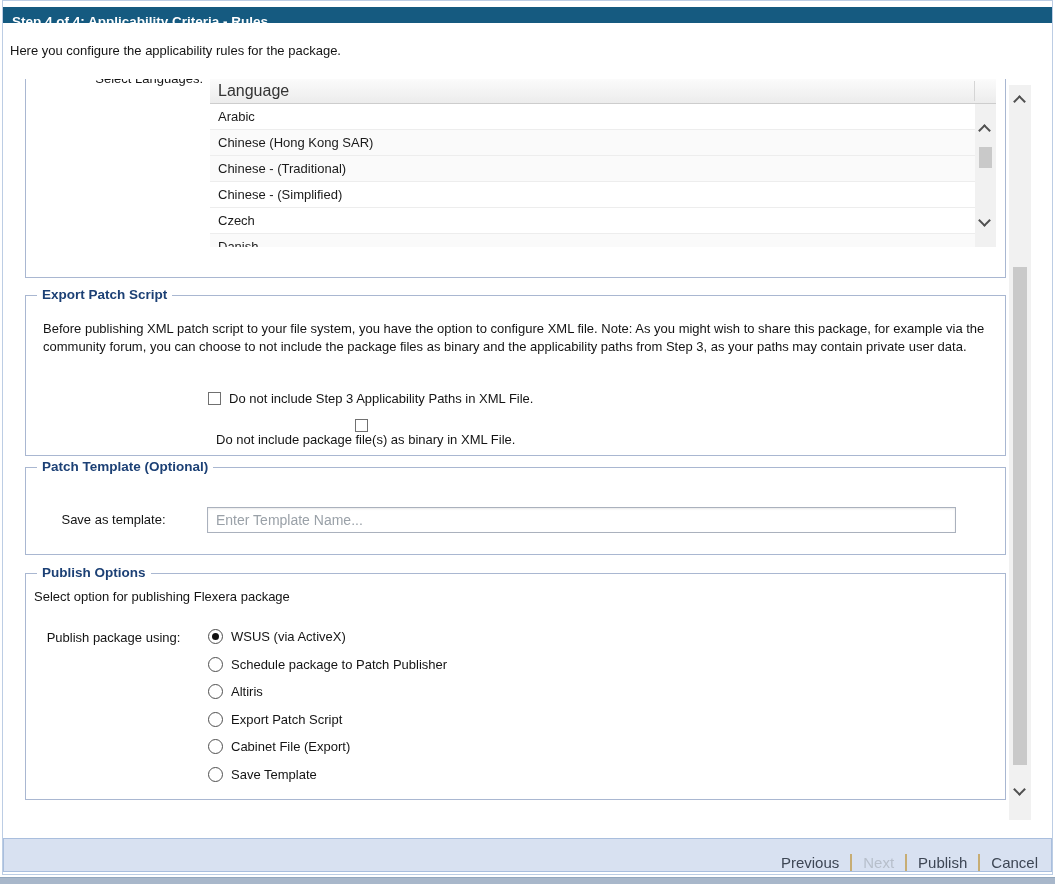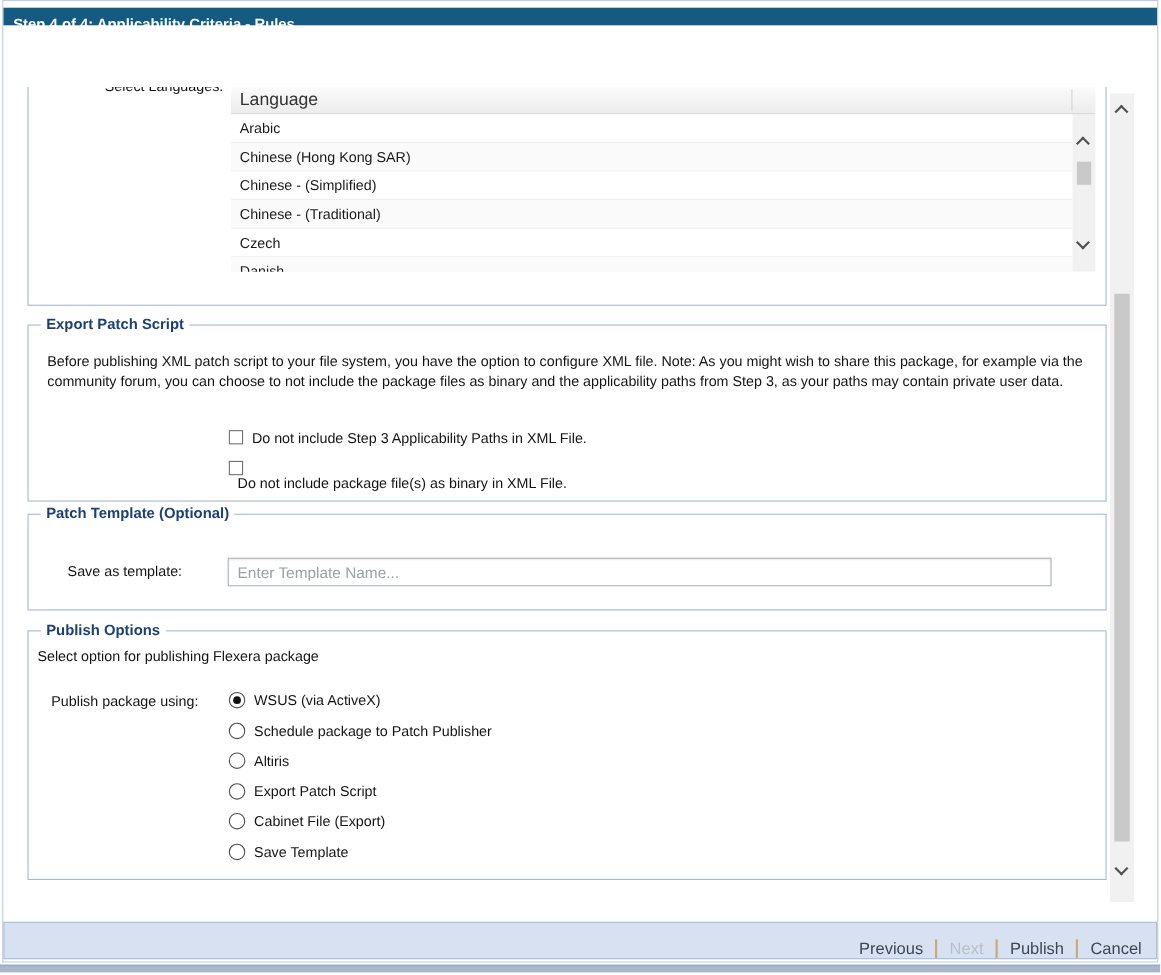--- a/index.html
+++ b/index.html
@@ -33,21 +33,21 @@
   .sb { background:#f1f1f1; position:absolute; }
   .sb-list { top:25px; right:0; width:21px; height:143px; }
   .sb-main { left:1009px; top:85px; width:22px; height:735px; }
   .thumb { position:absolute; left:4px; right:4px; background:#c9c9c9; }
   .chev { position:absolute; width:9px; height:9px; border-top:2px solid #505050; border-right:2px solid #505050; }
   .chev.up { transform:rotate(-45deg); }
   .chev.down { transform:rotate(135deg); }
 
   #group-export { left:22px; top:216px; width:981px; height:161px; }
   .group-desc { position:absolute; left:17px; top:24px; width:947px; font-size:13px; line-height:17.5px; color:#141414; }
-  .cbrow { position:absolute; left:182px; display:flex; cursor:default; }
+  .cbrow { position:absolute; left:182px; display:flex; align-items:center; cursor:default; }
   .cbbox { width:13px; height:13px; border:1px solid #707070; background:#fff; flex:0 0 auto; }
   .cbtext { margin-left:8px; font-size:13px; color:#141414; white-space:nowrap; }
 
   #group-template { left:22px; top:388px; width:981px; height:88px; }
   .form-label { position:absolute; left:0; width:175px; text-align:center; font-size:13px; color:#141414; white-space:nowrap; }
   #template-input { position:absolute; left:181px; top:39px; width:749px; height:26px; border:1px solid #aab1bd;
                     box-shadow:inset 0 1px 2px rgba(0,0,0,.09); font-size:14px; padding:0 8px; color:#333;
                     font-family:inherit; background:#fff; outline:none; }
   #template-input::placeholder { color:#9aa1a8; }
 
@@ -67,36 +67,37 @@
 </style>
 </head>
 <body>
 
 <div id="win">
 
   <div class="titlebar">
     <span>Step 4 of 4: Applicability Criteria - Rules</span>
   </div>
 
+  <div class="subtitle">Here you configure the applicability rules for the package.</div>
 
   <div class="viewport">
 
     <div class="group" id="group-langs"></div>
     <div class="langs-label">Select Languages:</div>
 
     <div class="list">
       <div class="list-header">
         <span>Language</span>
         <span class="list-header-div"></span>
       </div>
       <div class="list-rows">
           <div class="lrow">Arabic</div>
           <div class="lrow alt">Chinese (Hong Kong SAR)</div>
+          <div class="lrow alt">Chinese - (Traditional)</div>
           <div class="lrow">Chinese - (Simplified)</div>
-          <div class="lrow alt">Chinese - (Traditional)</div>
           <div class="lrow">Czech</div>
           <div class="lrow alt">Danish</div>
         </div>
       <div class="sb sb-list">
         <span class="chev up" style="left:5px; top:22px;"></span>
         <span class="thumb" style="top:43px; height:21px;"></span>
         <span class="chev down" style="left:5px; top:112px;"></span>
       </div>
     </div>
 

